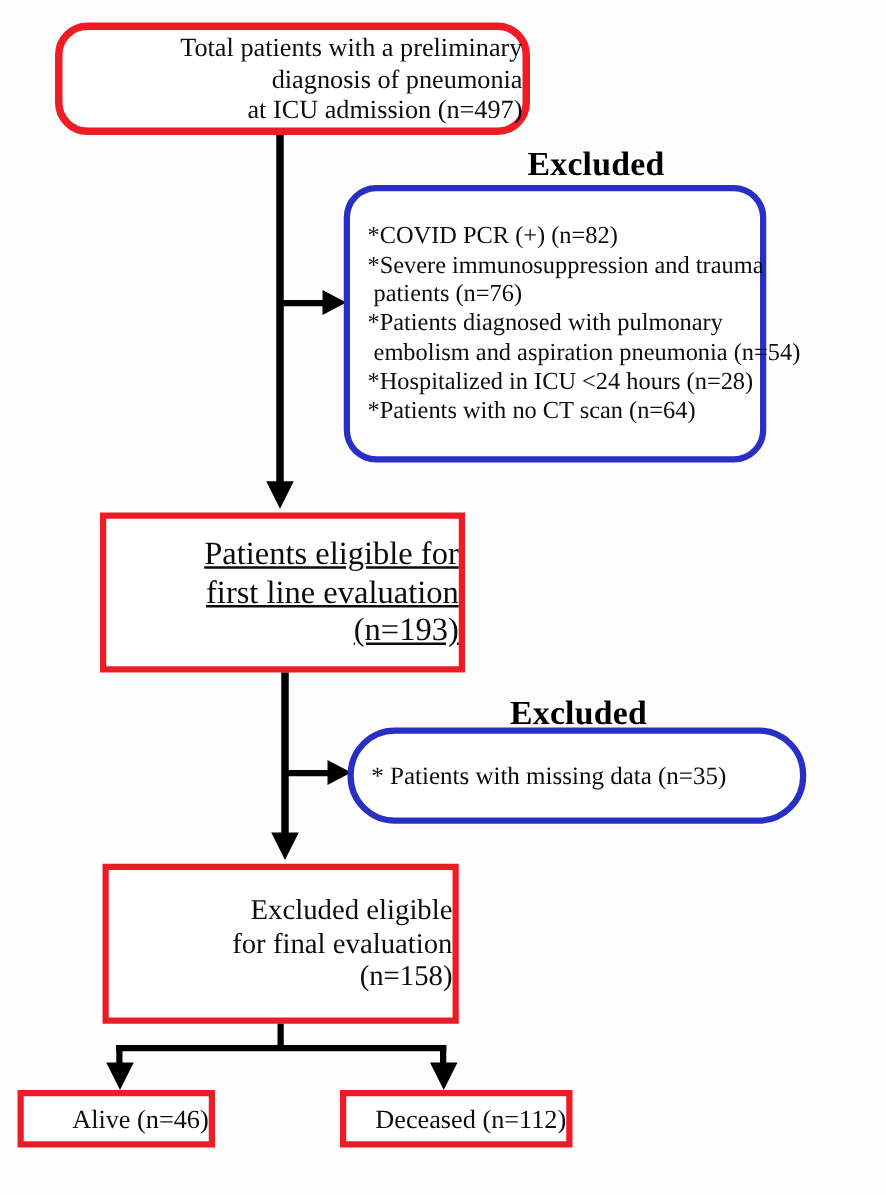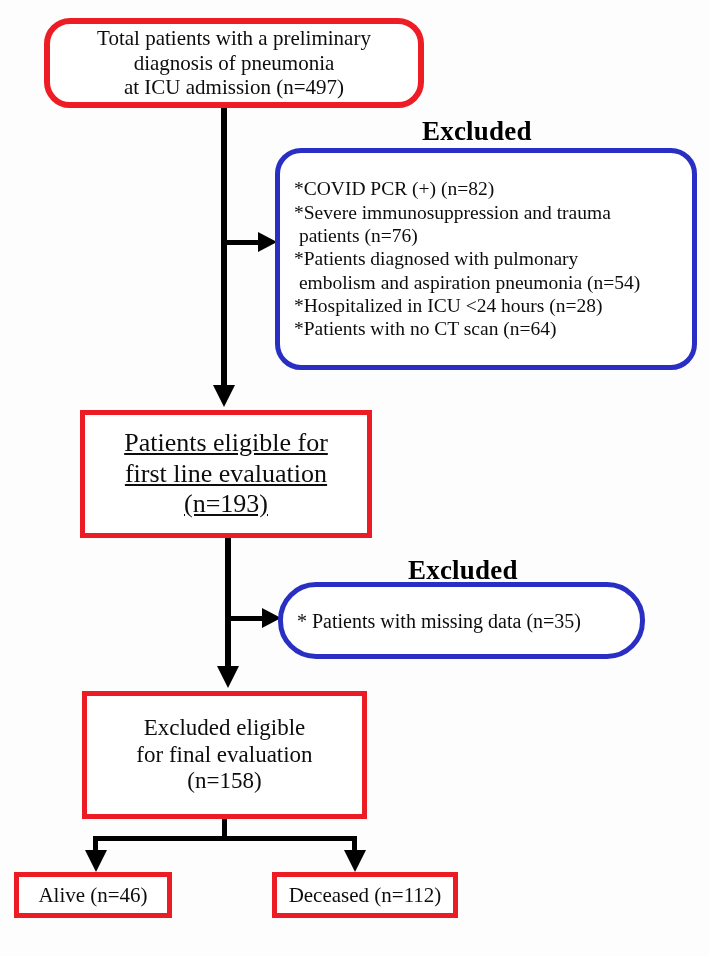--- a/index.html
+++ b/index.html
@@ -13,21 +13,21 @@
     height: 956px;
     background: #fdfdfd;
     font-family: "Liberation Serif", "DejaVu Serif", serif;
     overflow: hidden;
   }
   .node {
     position: absolute;
     box-sizing: border-box;
     display: flex;
     flex-direction: column;
-    align-items: center;
+    align-items: flex-end;
     justify-content: center;
     background: #ffffff;
     color: #0d0d0d;
   }
   .red-box {
     border: 5px solid #ec1c24;
   }
   .red-round {
     border: 6px solid #ee1c25;
     border-radius: 26px;
@@ -95,21 +95,21 @@
   </div>
 
   <div class="conn" style="left:221px; top:108px; width:6px; height:278px;"></div>
   <div class="arrow-down" style="left:213px; top:385px;"></div>
 
   <div class="conn" style="left:224px; top:240px; width:36px; height:5px;"></div>
   <div class="arrow-right" style="left:258px; top:232px;"></div>
 
   <div class="excluded-label" style="left:422px; top:104px; font-size:27px;">Excluded</div>
 
-  <div class="node blue-round list" style="left:275px; top:148px; width:422px; height:222px; font-size:19.5px;">
+  <div class="node blue-round list" style="left:275px; top:148px; width:338px; height:222px; font-size:19.5px;">
     <span class="line">*COVID PCR (+) (n=82)</span>
     <span class="line">*Severe immunosuppression and trauma</span>
     <span class="line"> patients (n=76)</span>
     <span class="line">*Patients diagnosed with pulmonary</span>
     <span class="line"> embolism and aspiration pneumonia (n=54)</span>
     <span class="line">*Hospitalized in ICU &lt;24 hours (n=28)</span>
     <span class="line">*Patients with no CT scan (n=64)</span>
   </div>
 
   <div class="node red-box" style="left:80px; top:410px; width:292px; height:128px; font-size:26px;text-decoration:underline;">

